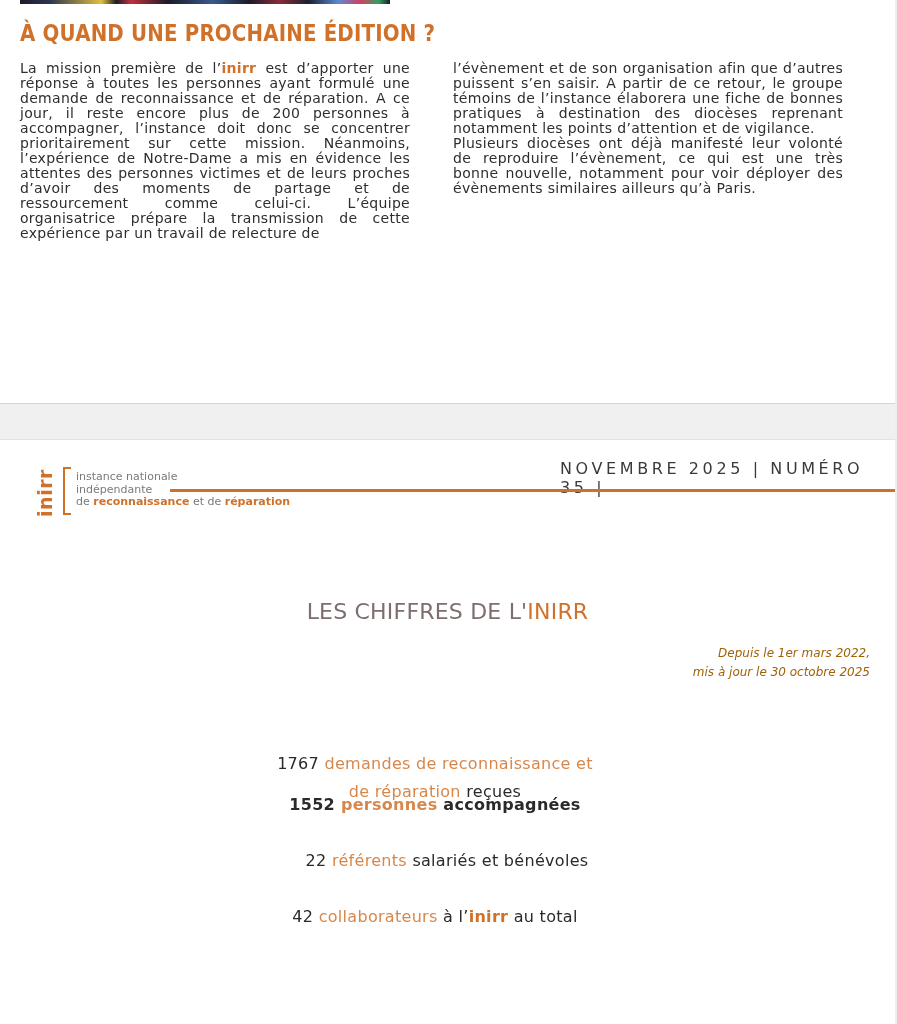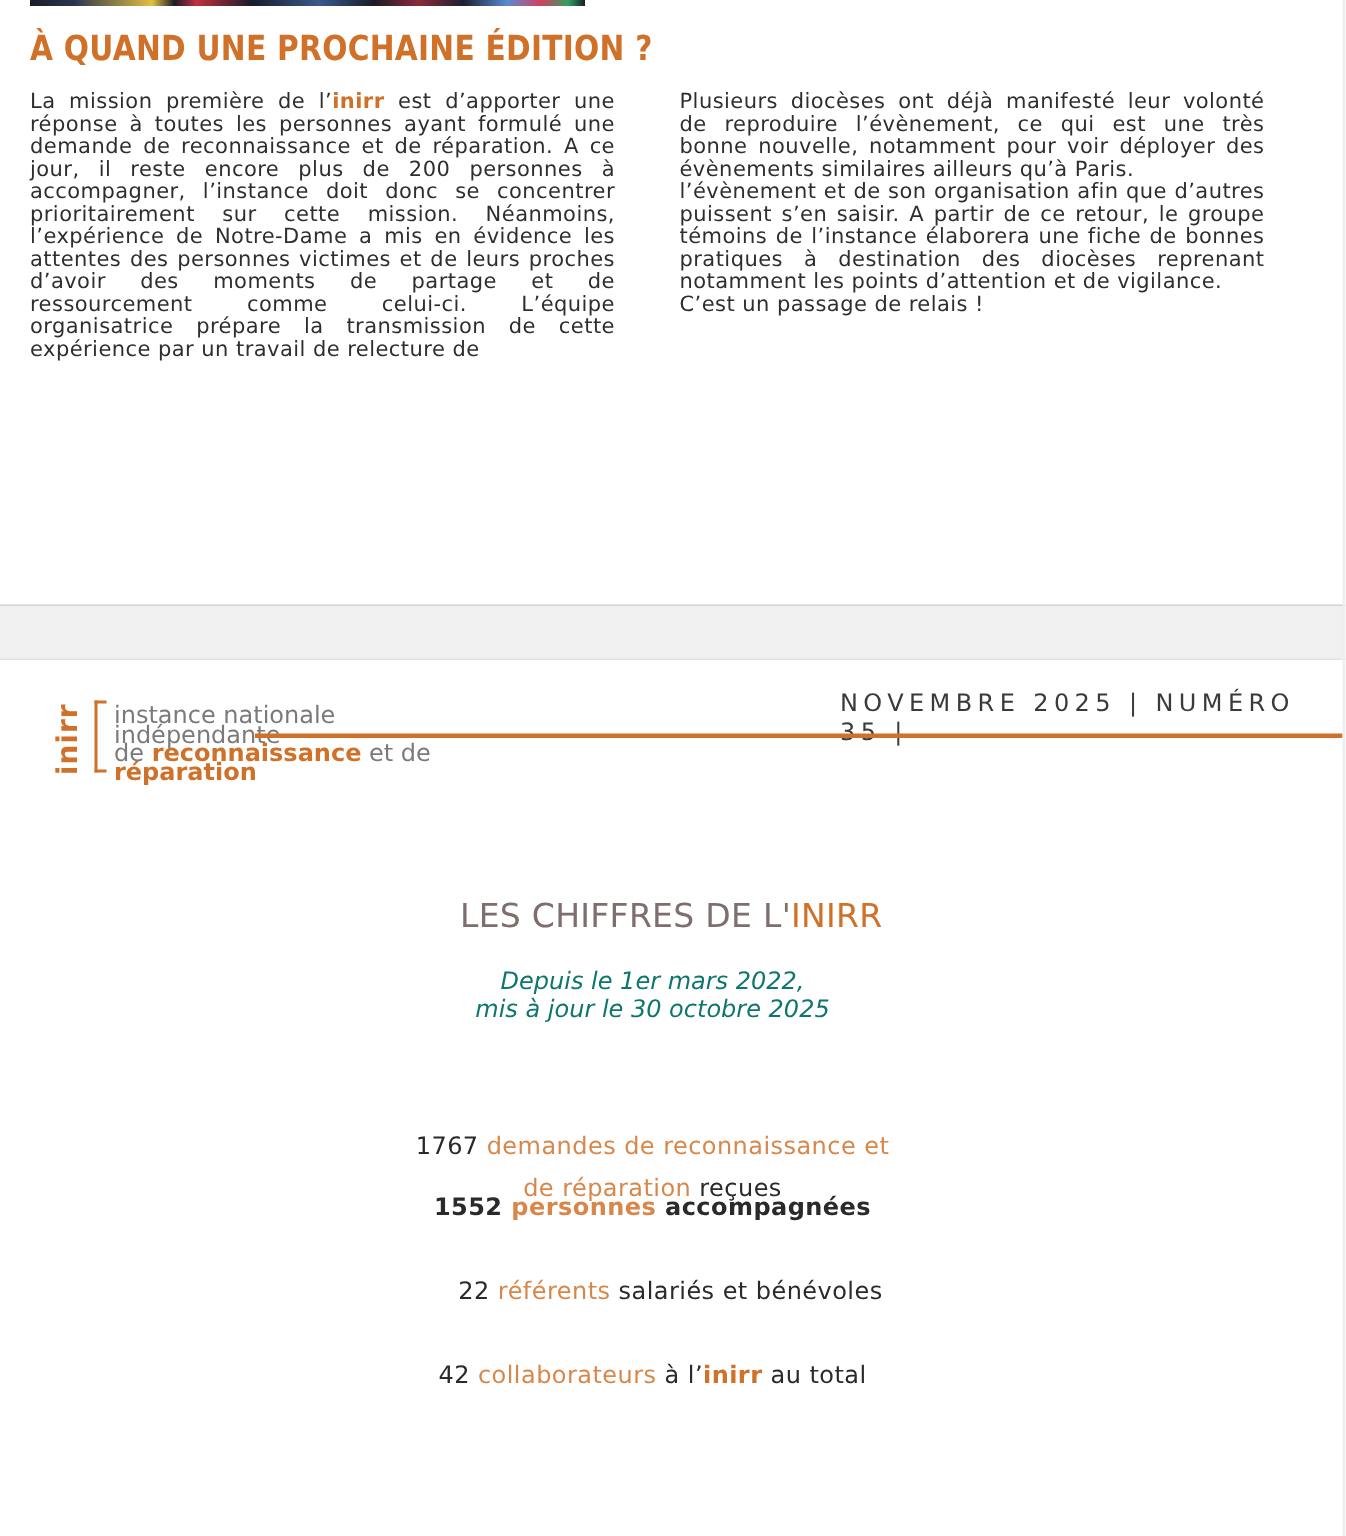--- a/index.html
+++ b/index.html
@@ -42,37 +42,37 @@
   }
   .logo-word span {
     position: absolute; left: 10px; top: 28px;
     transform: translate(-50%,-50%) rotate(-90deg);
     font-weight: bold; font-size: 19px; color: #d0712a; letter-spacing: 0.5px;
   }
   .logo-bracket {
     position: absolute; left: 28px; top: 2px; width: 8px; height: 48px;
     border: 2px solid #d0712a; border-right: none;
   }
-  .logo-lines { position: absolute; left: 41px; top: 6px; font-size: 16px; line-height: 12.5px; color: #7a7a7a; }
+  .logo-lines { position: absolute; left: 41px; top: 6px; font-size: 11px; line-height: 12.5px; color: #7a7a7a; }
   .logo-lines .bold { color: #d0712a; font-weight: bold; }
 
   .issue-line {
     position: absolute; left: 560px; top: 18px;
     font-size: 16px; letter-spacing: 3.6px; color: #3a3a3a;
   }
   .orange-rule { position: absolute; left: 170px; top: 48px; width: 725px; height: 3px; background: #d0712a; }
 
   .stats-title {
     position: absolute; left: 0; width: 895px; top: 158px; text-align: center;
     font-weight: normal; font-size: 22px; color: #7e6e6e; letter-spacing: 0.2px;
   }
   .stats-title .inirr { color: #d0712a; }
   .stats-sub {
-    position: absolute; left: 0; width: 870px; text-align: center;
-    font-style: italic; font-size: 16px; color: #0f766e; line-height: 19px;
+    position: absolute; left: 0; width: 870px; text-align: right;
+    font-style: italic; font-size: 12px; color: #a16207; line-height: 19px;
   }
   .stat {
     position: absolute; left: 0; width: 870px; text-align: center;
     font-size: 16px; color: #2a2a2a; line-height: 28px; letter-spacing: 0.3px;
   }
   .stat .num { color: #2a2a2a; }
   .stat .hl { color: #d8874a; }
   .stat .brand { color: #d0712a; font-weight: bold; }
 </style>
 </head>
@@ -80,23 +80,22 @@
 
 <div class="page-top">
   <div class="banner-strip"></div>
   <h2 class="section-title">À QUAND UNE PROCHAINE ÉDITION ?</h2>
 
   <div class="col col-left">
     <p class="last"><span>La mission première de l’</span><span class="brand">inirr</span><span> est d’apporter une réponse à toutes les personnes ayant formulé une demande de reconnaissance et de réparation. A ce jour, il reste encore plus de 200 personnes à accompagner, l’instance doit donc se concentrer prioritairement sur cette mission. Néanmoins, l’expérience de Notre-Dame a mis en évidence les attentes des personnes victimes et de leurs proches d’avoir des moments de partage et de ressourcement comme celui-ci. L’équipe organisatrice prépare la transmission de cette expérience par un travail de relecture de</span></p>
   </div>
 
   <div class="col col-right">
+    <p class="last">l’évènement et de son organisation afin que d’autres puissent s’en saisir. A partir de ce retour, le groupe témoins de l’instance élaborera une fiche de bonnes pratiques à destination des diocèses reprenant notamment les points d’attention et de vigilance.</p>
     <p class="last">Plusieurs diocèses ont déjà manifesté leur volonté de reproduire l’évènement, ce qui est une très bonne nouvelle, notamment pour voir déployer des évènements similaires ailleurs qu’à Paris.</p>
-    <p class="last">l’évènement et de son organisation afin que d’autres puissent s’en saisir. A partir de ce retour, le groupe témoins de l’instance élaborera une fiche de bonnes pratiques à destination des diocèses reprenant notamment les points d’attention et de vigilance.</p>
-    <p class="last">C’est un passage de relais !</p>
   </div>
 </div>
 
 <div class="gap-band"></div>
 
 <div class="page-bottom">
   <div class="logo">
     <div class="logo-word">
         <span>inirr</span>
       </div>

